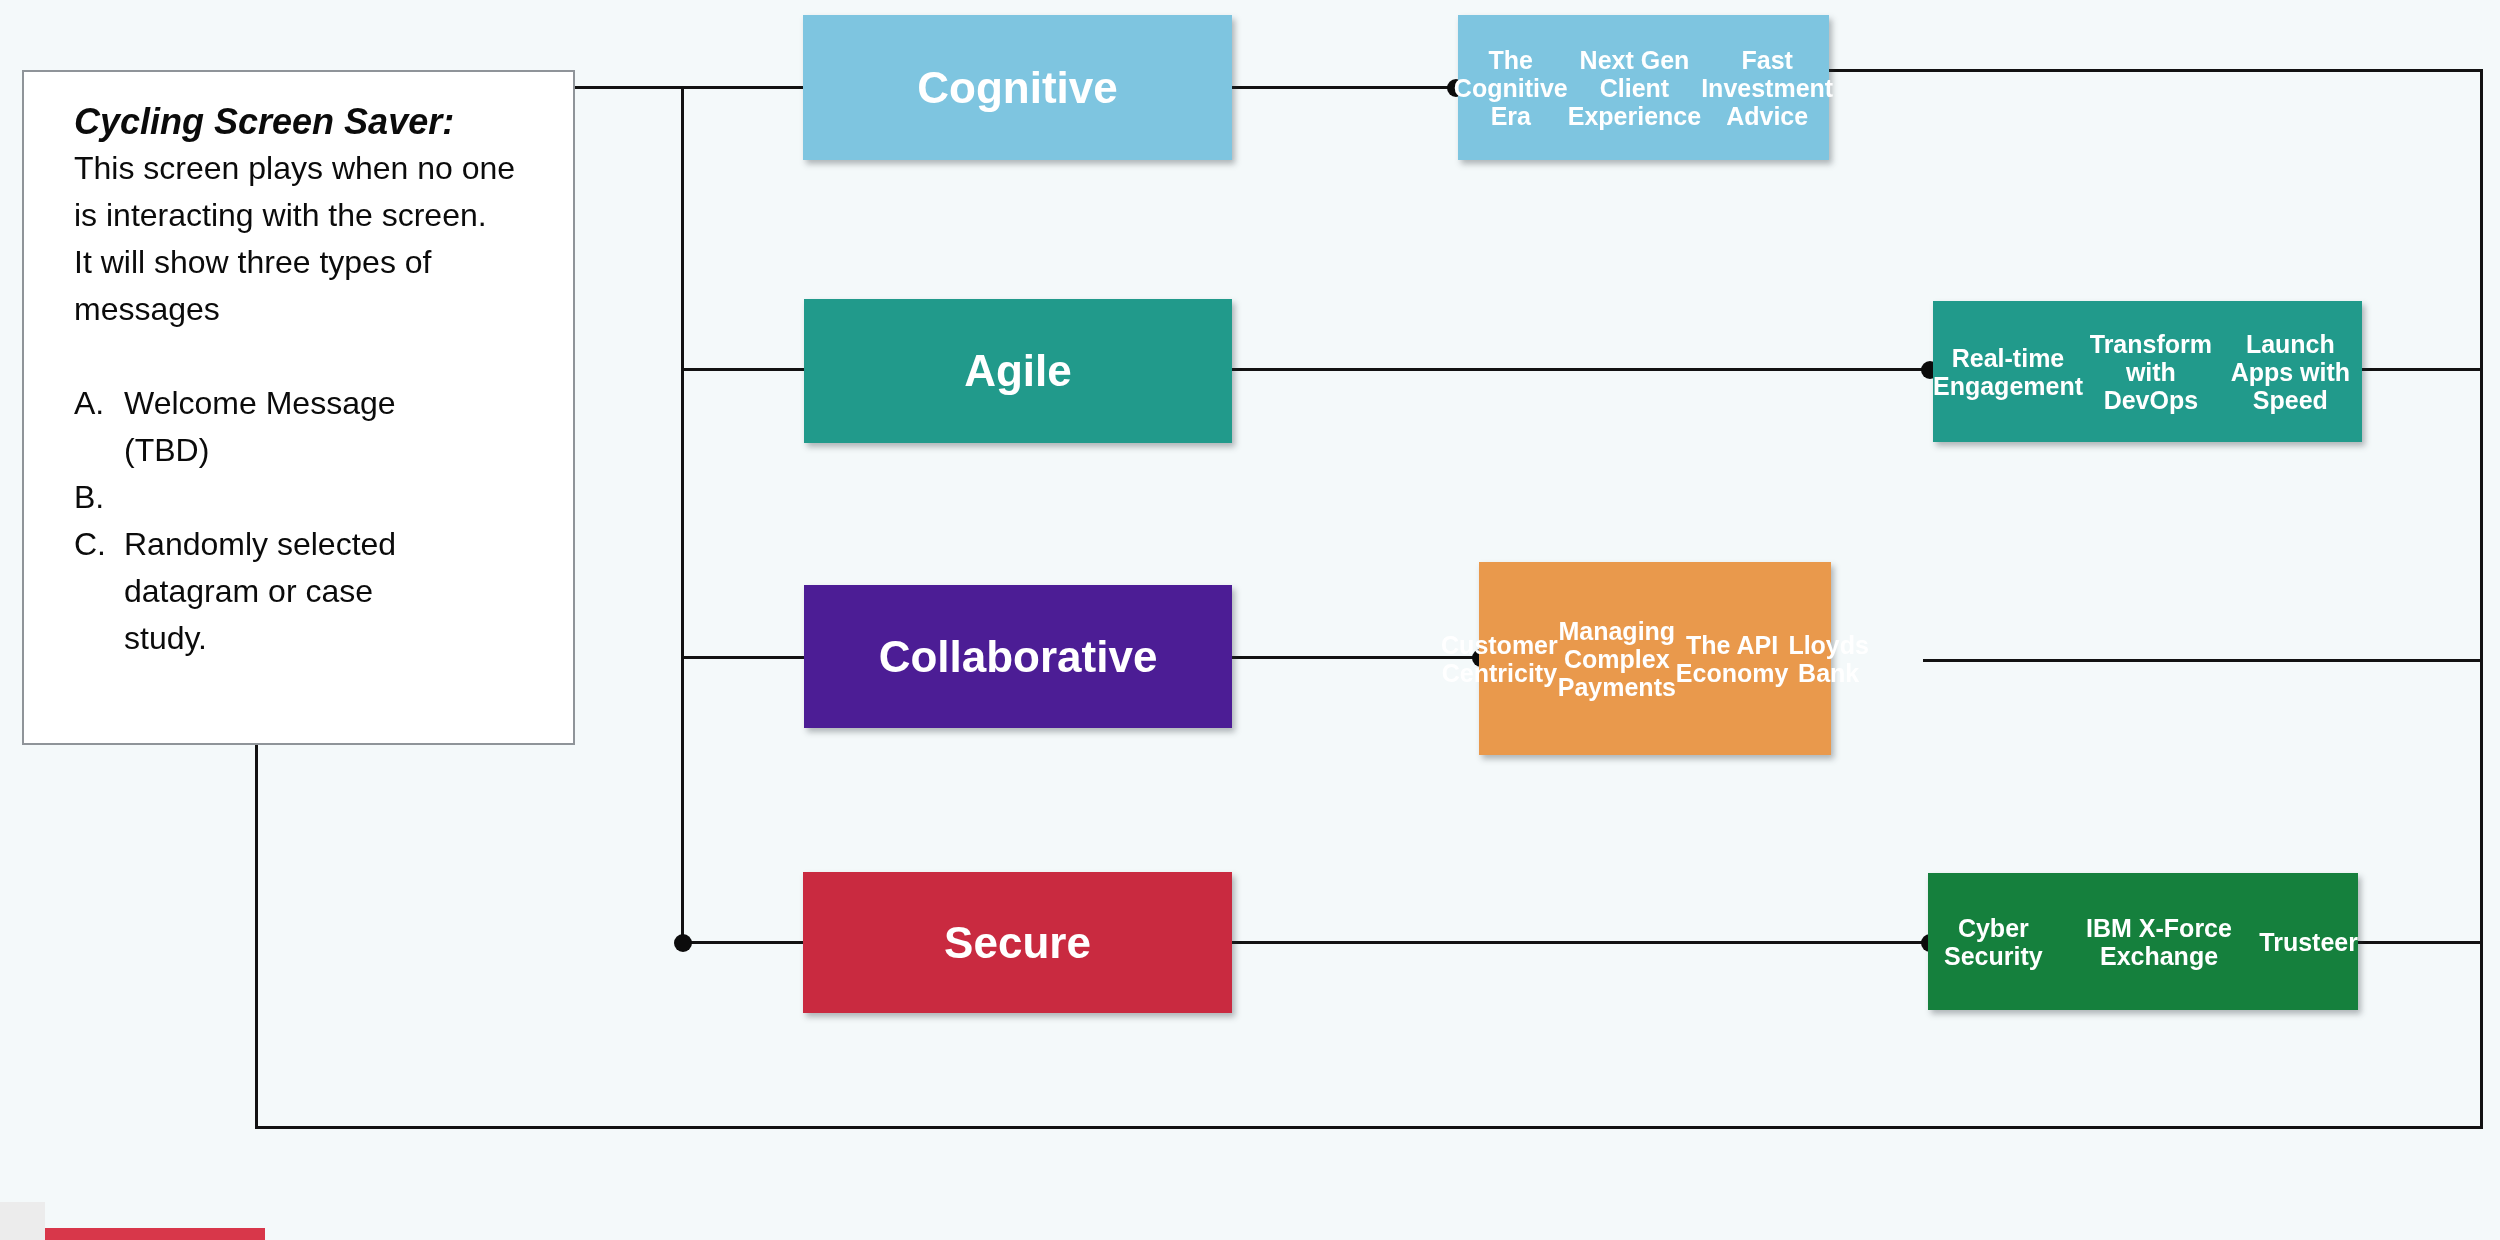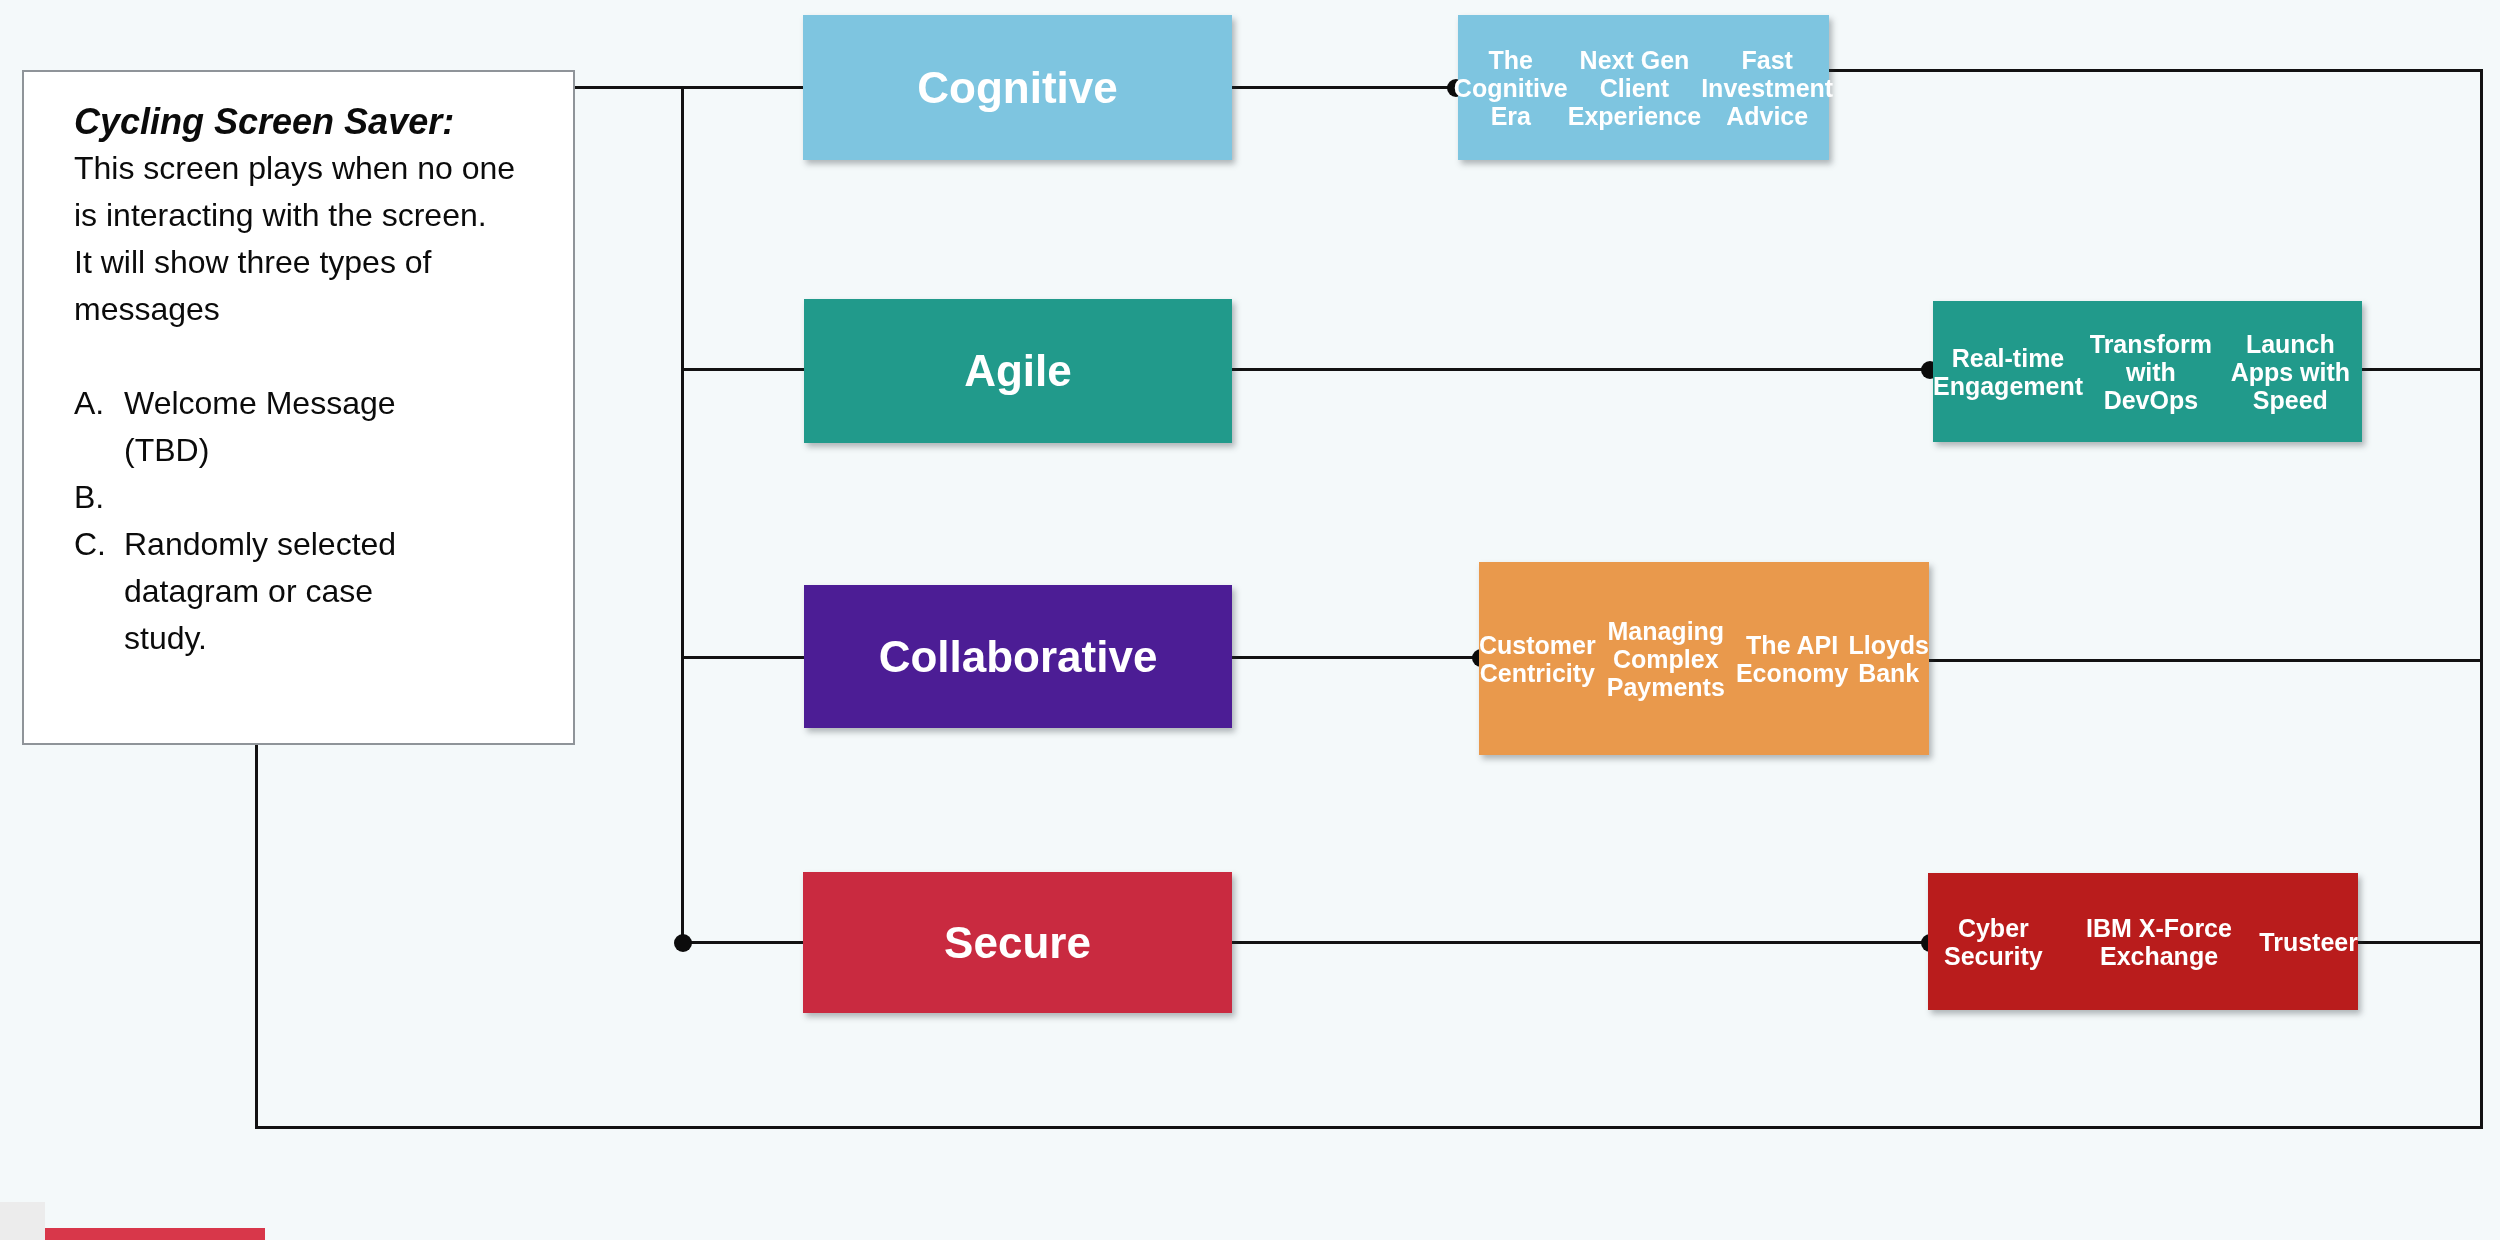--- a/index.html
+++ b/index.html
@@ -115,28 +115,28 @@
     <div class="topic">Next Gen Client Experience</div>
     <div class="topic">Fast Investment Advice</div>
   </div>
 
   <div class="cbox small" style="left: 1933px; top: 301px; width: 429px; height: 141px; background-color: rgb(33, 154, 139);">
     <div class="topic">Real-time Engagement</div>
     <div class="topic">Transform with DevOps</div>
     <div class="topic">Launch Apps with Speed</div>
   </div>
 
-  <div class="cbox small" style="left: 1479px; top: 562px; width: 450px; height: 193px; background-color: rgb(233, 153, 76);">
+  <div class="cbox small" style="left: 1479px; top: 562px; width: 352px; height: 193px; background-color: rgb(233, 153, 76);">
     <div class="topic">Customer Centricity</div>
     <div class="topic">Managing Complex Payments</div>
     <div class="topic">The API Economy</div>
     <div class="topic">Lloyds Bank</div>
   </div>
 
-  <div class="cbox small" style="left: 1928px; top: 873px; width: 430px; height: 137px; background-color: #b91c1c;">
+  <div class="cbox small" style="left: 1928px; top: 873px; width: 430px; height: 137px; background-color: #15803d;">
     <div class="topic">Cyber Security</div>
     <div class="topic">IBM X-Force Exchange</div>
     <div class="topic">Trusteer</div>
   </div>
 
   <div class="frag-gray"></div>
   <div class="frag-red"></div>
 
 </div>
 

